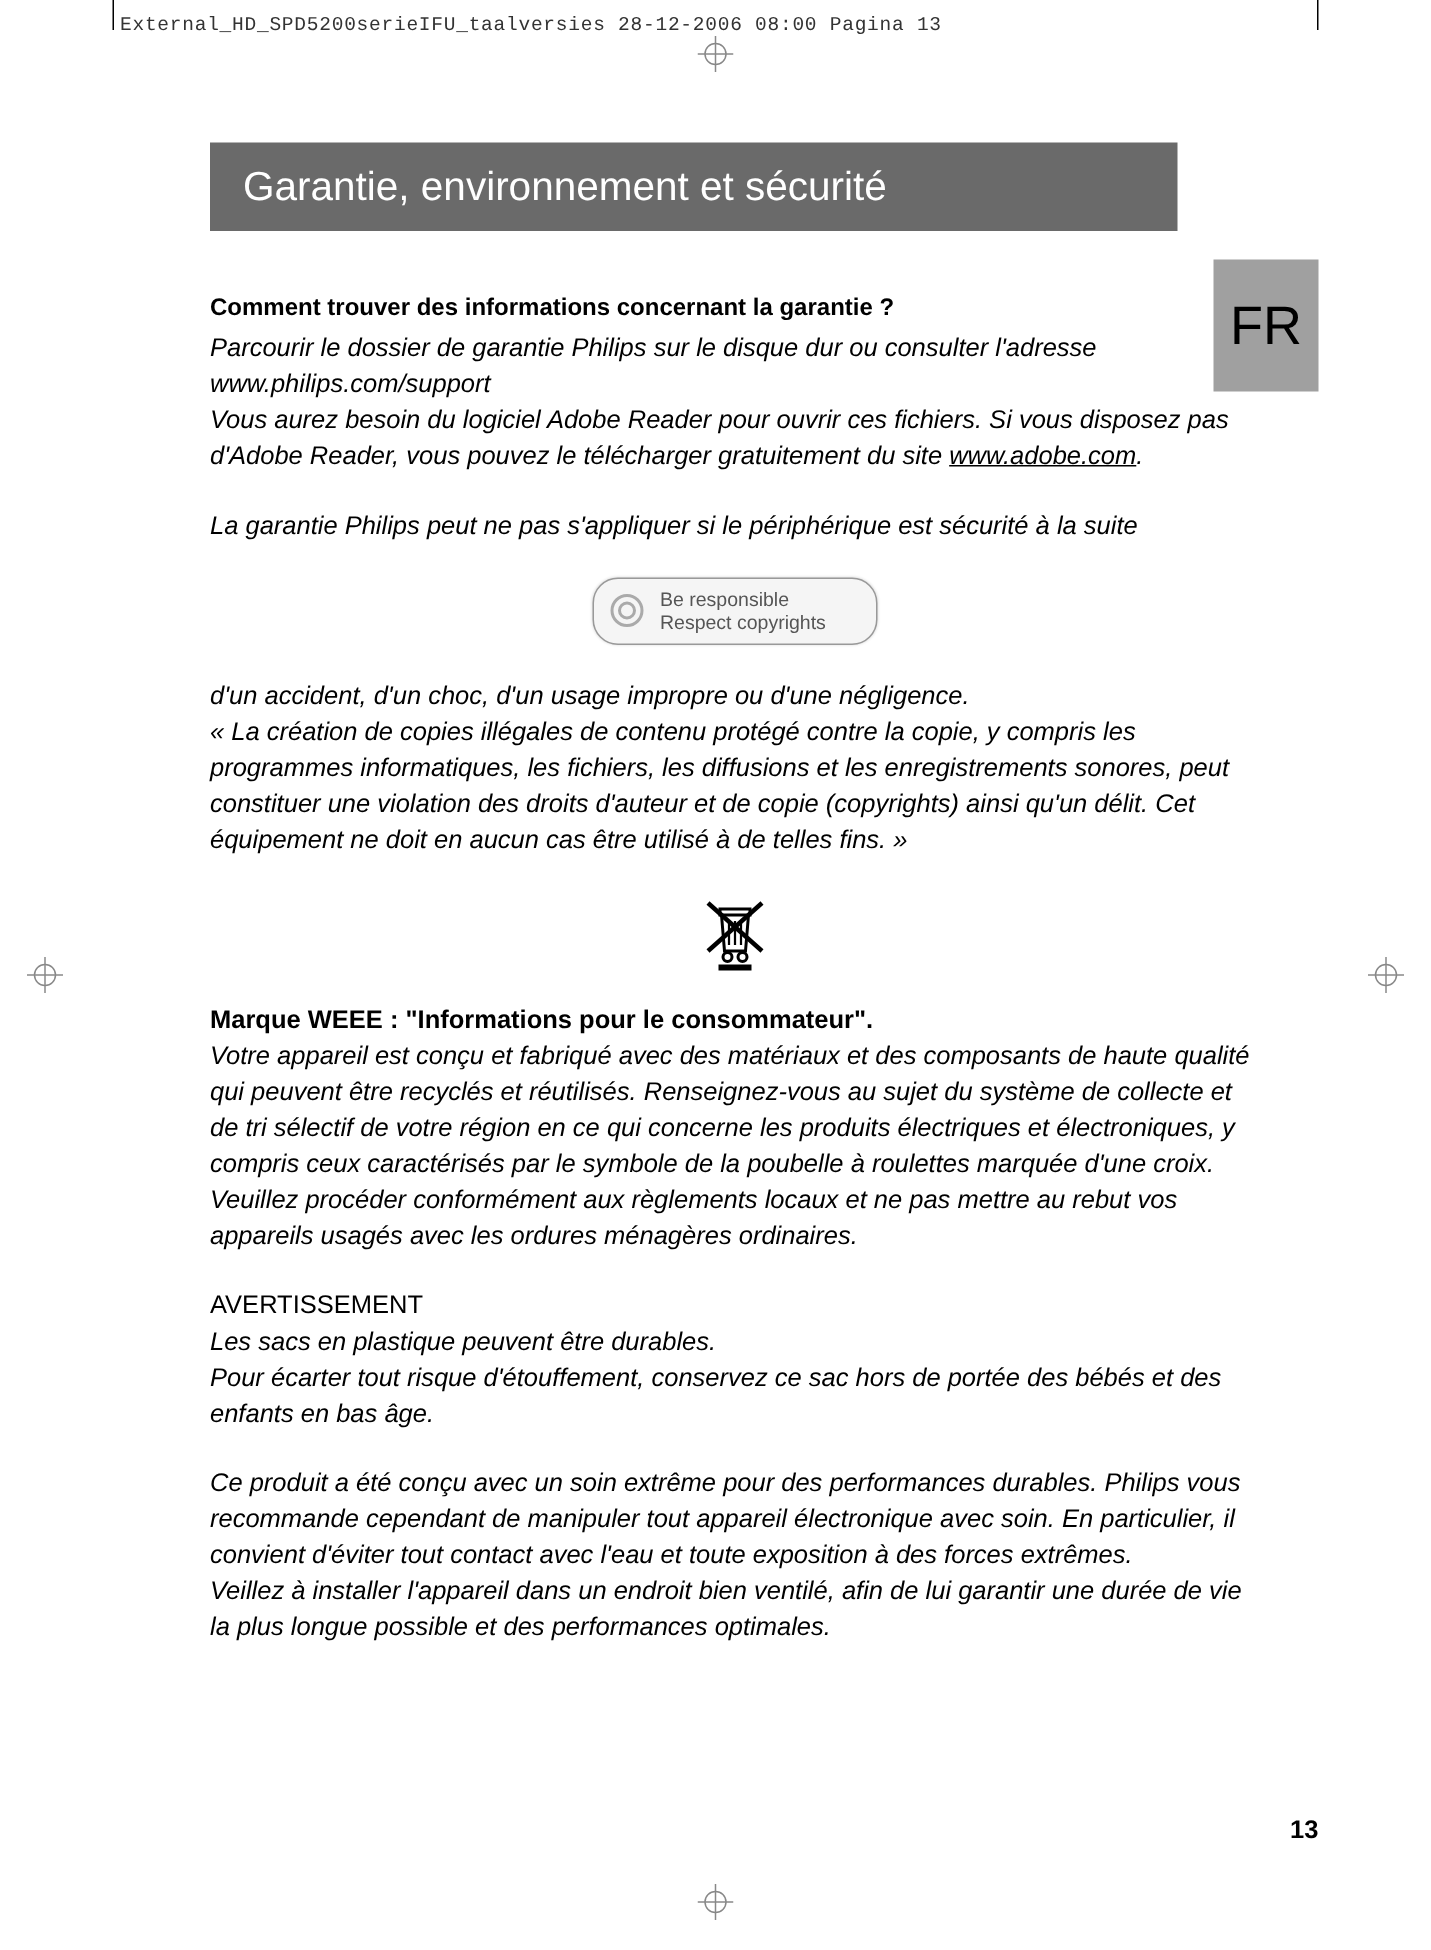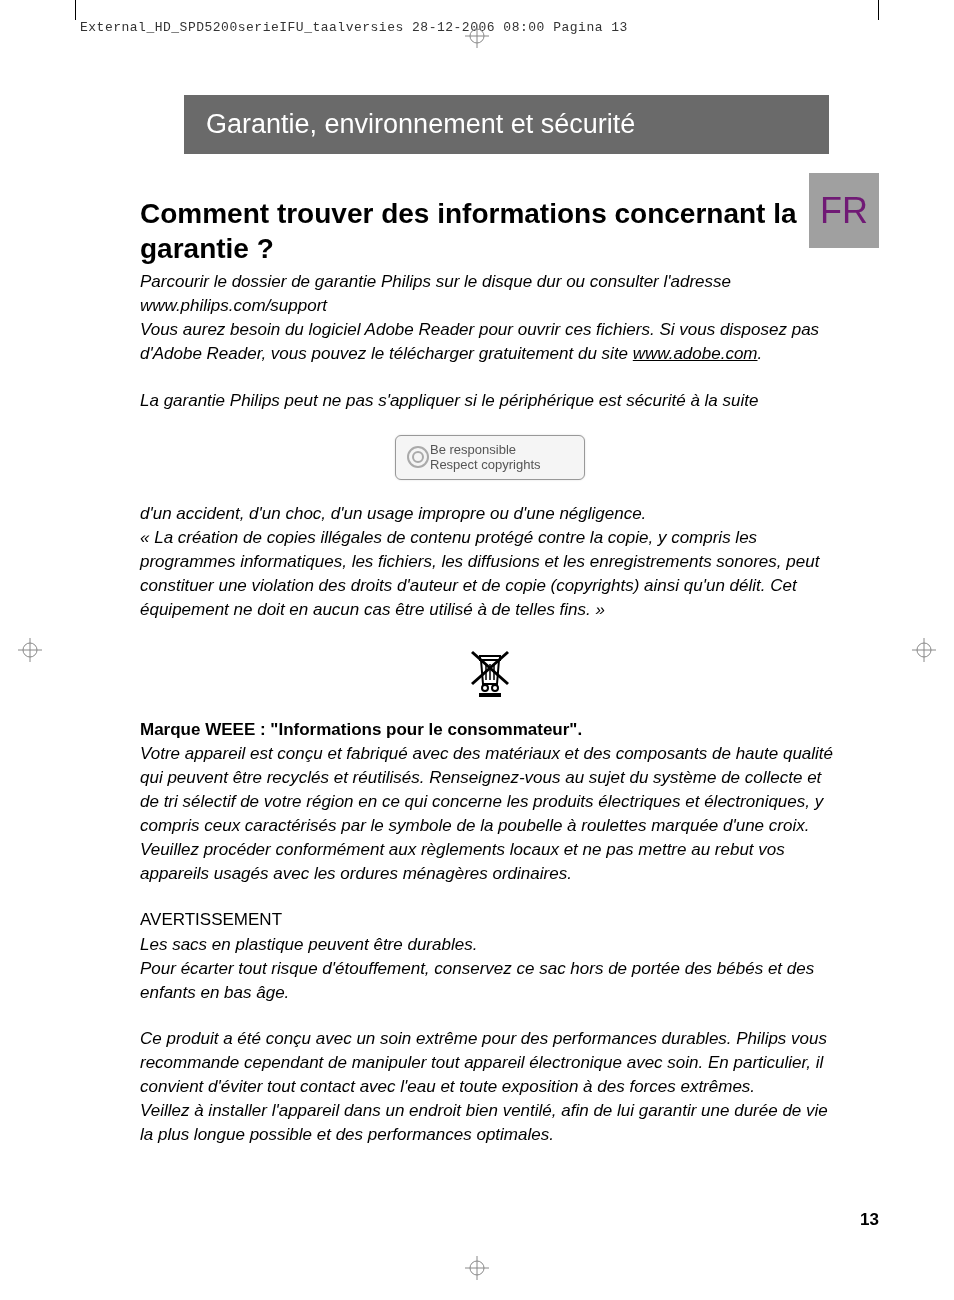--- a/index.html
+++ b/index.html
@@ -25,21 +25,21 @@
       position: absolute;
       top: 0;
       width: 1px;
       height: 20px;
       background: #000;
     }
     .crop-left { left: 75px; }
     .crop-right { right: 75px; }
     .header-info {
       position: absolute;
-      top: 20px;
+      top: 9px;
       left: 80px;
       font-family: "Courier New", monospace;
       font-size: 13px;
       color: #333;
       letter-spacing: 0.5px;
     }
     .reg-top {
       position: absolute;
       top: 24px;
       left: 50%;
@@ -77,67 +77,67 @@
       right: 75px;
       bottom: 70px;
     }
     .title-bar {
       background: #6a6a6a;
       color: #fff;
       font-size: 27px;
       padding: 14px 22px;
       font-weight: normal;
       width: 645px;
-      margin-left: 44px;
     }
     .lang-tab {
       position: absolute;
       top: 78px;
       right: 0;
       width: 70px;
-      height: 75px;
+      height: 88px;
       background: #a0a0a0;
-      color: #701a75;
+      color: #000000;
       font-size: 36px;
       display: flex;
       align-items: center;
       justify-content: center;
       font-weight: normal;
     }
     .content {
       margin-top: 42px;
       width: 700px;
       font-size: 17px;
       line-height: 1.42;
       color: #000;
     }
     .h-bold {
       font-weight: bold;
-      font-size: 28px;
+      font-size: 16px;
       margin-bottom: 4px;
       line-height: 1.25;
     }
     .para {
       margin-bottom: 0;
       font-style: italic;
     }
     .gap {
       height: 22px;
     }
     .underline {
       text-decoration: underline;
     }
     .copyright-box {
       margin: 22px auto 22px;
       width: 190px;
       border: 1px solid #999;
-      border-radius: 6px;
+      border-radius: 17px;
       padding: 6px 10px;
       display: flex;
       align-items: center;
+      gap: 10px;
       box-shadow: 0 0 2px rgba(0,0,0,0.15);
       background: #f5f5f5;
     }
     .copyright-icon svg {
       display: block;
     }
     .copyright-text {
       font-size: 13px;
       color: #555;
       line-height: 1.2;

